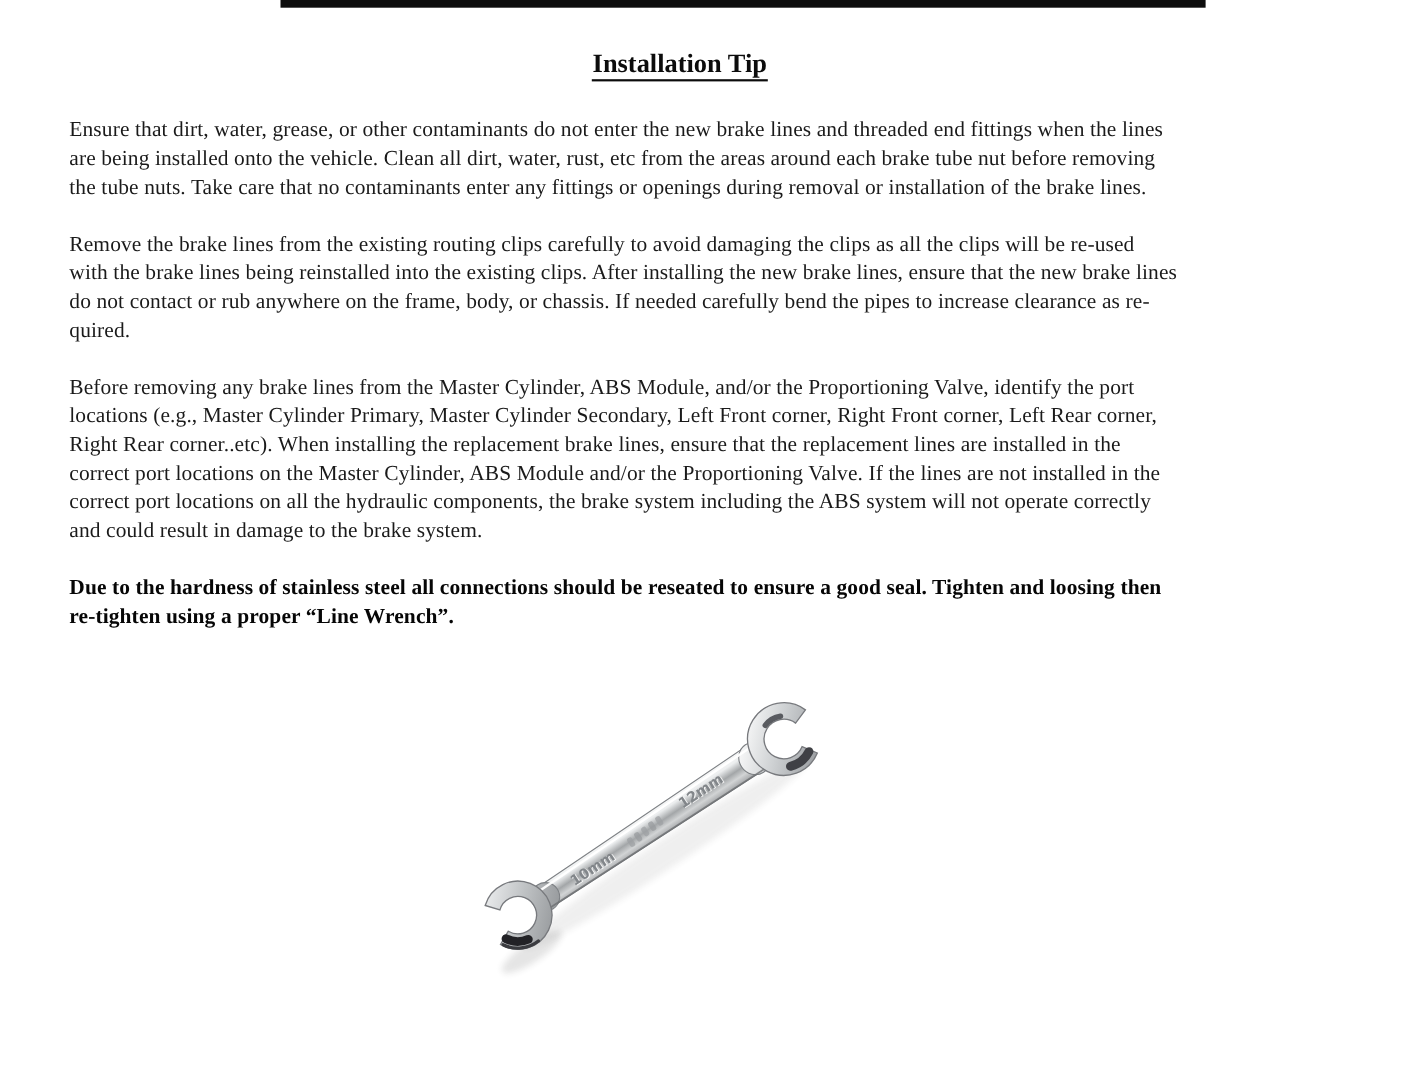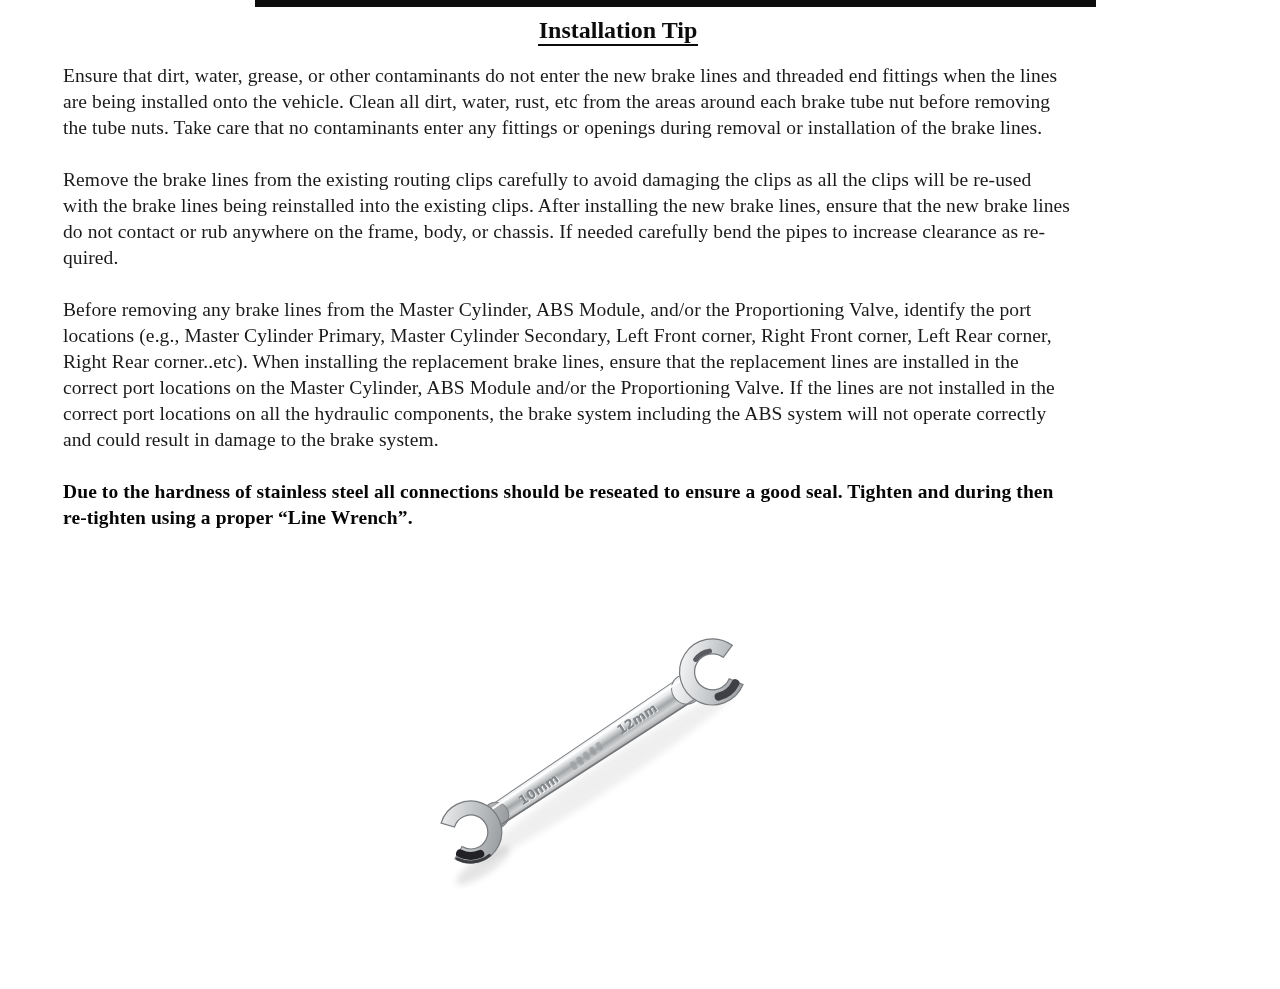--- a/index.html
+++ b/index.html
@@ -19,42 +19,42 @@
     height: 7px;
     background: #0d0d0d;
   }
   .content {
     position: absolute;
     left: 63px;
     top: 0;
     width: 1170px;
   }
   .doc-title {
-    margin: 16px 0 0;
+    margin: 44px 0 0;
     line-height: 28px;
     text-align: center;
     position: relative;
     left: -30px;
     font-size: 24px;
     font-weight: bold;
     color: #0c0c0c;
   }
   .doc-title .title-underline {
     border-bottom: 2px solid #0c0c0c;
     padding: 0 1px 1px;
   }
   .para {
     margin: 26px 0 0;
     font-size: 19.5px;
     line-height: 26px;
     color: #1a1a1a;
     white-space: pre;
     letter-spacing: 0.1px;
   }
-  .para.first { margin-top: 19px; }
+  .para.first { margin-top: 34px; }
   .para.bold { font-weight: bold; color: #060606; }
   .wrench-figure {
     position: absolute;
     left: 415px;
     top: 608px;
     width: 350px;
     height: 290px;
   }
 </style>
 </head>
@@ -74,21 +74,21 @@
 do not contact or rub anywhere on the frame, body, or chassis. If needed carefully bend the pipes to increase clearance as re-
 quired.</p>
 
   <p class="para">Before removing any brake lines from the Master Cylinder, ABS Module, and/or the Proportioning Valve, identify the port
 locations (e.g., Master Cylinder Primary, Master Cylinder Secondary, Left Front corner, Right Front corner, Left Rear corner,
 Right Rear corner..etc). When installing the replacement brake lines, ensure that the replacement lines are installed in the
 correct port locations on the Master Cylinder, ABS Module and/or the Proportioning Valve. If the lines are not installed in the
 correct port locations on all the hydraulic components, the brake system including the ABS system will not operate correctly
 and could result in damage to the brake system.</p>
 
-  <p class="para bold">Due to the hardness of stainless steel all connections should be reseated to ensure a good seal. Tighten and during then
+  <p class="para bold">Due to the hardness of stainless steel all connections should be reseated to ensure a good seal. Tighten and loosing then
 re-tighten using a proper “Line Wrench”.</p>
 </div>
 
 <div class="wrench-figure">
   <svg viewBox="0 0 350 290" width="350" height="290">
     <defs>
       <linearGradient id="gShaft" x1="0" y1="128" x2="0" y2="162" gradientUnits="userSpaceOnUse">
         <stop offset="0" stop-color="#ffffff"></stop>
         <stop offset="0.30" stop-color="#eceeef"></stop>
         <stop offset="0.52" stop-color="#a3a6a8"></stop>

